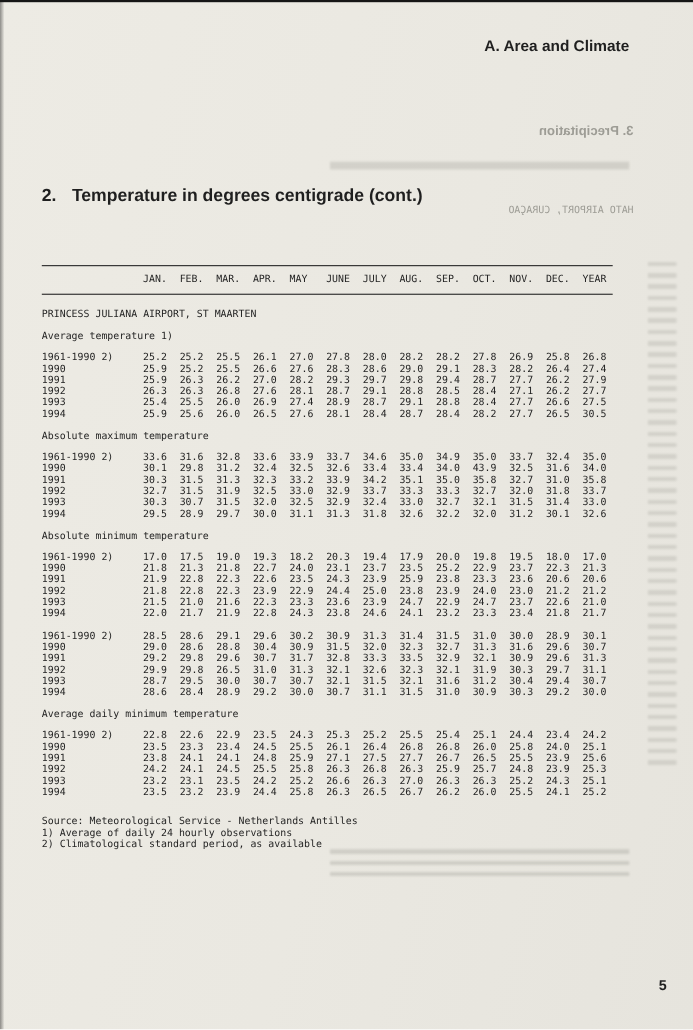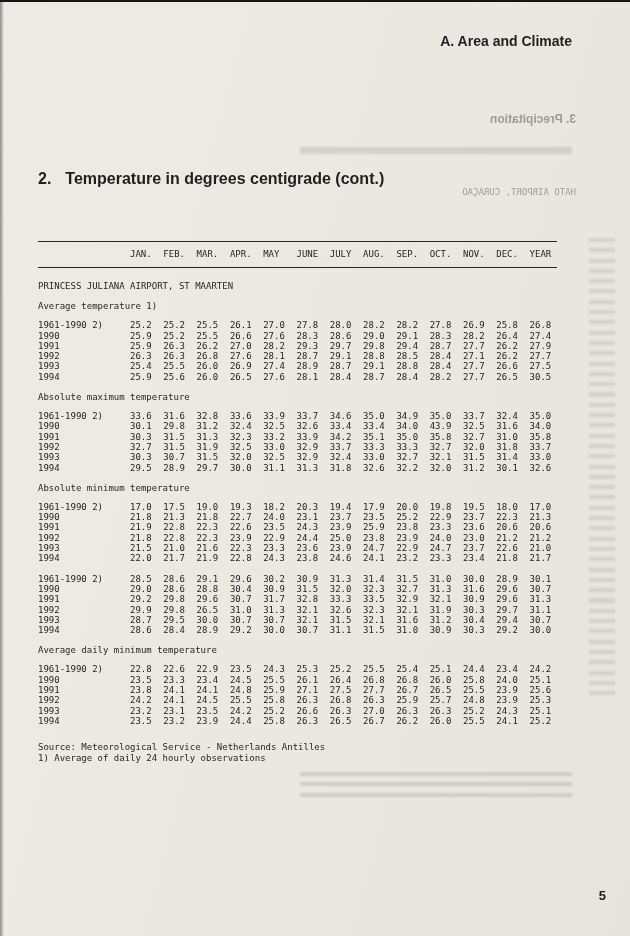--- a/index.html
+++ b/index.html
@@ -595,17 +595,18 @@
             <span class="cell">25.5</span>
             <span class="cell">24.1</span>
             <span class="cell">25.2</span>
           </div>
         </div>
       </div>
 
     <div class="footer">
       <div>Source: Meteorological Service - Netherlands Antilles</div>
       <div>1) Average of daily 24 hourly observations</div>
+      <div>2) Climatological standard period, as available</div>
     </div>
   </div>
 
   <div class="page-number">5</div>
 </div>
 
 </body></html>

